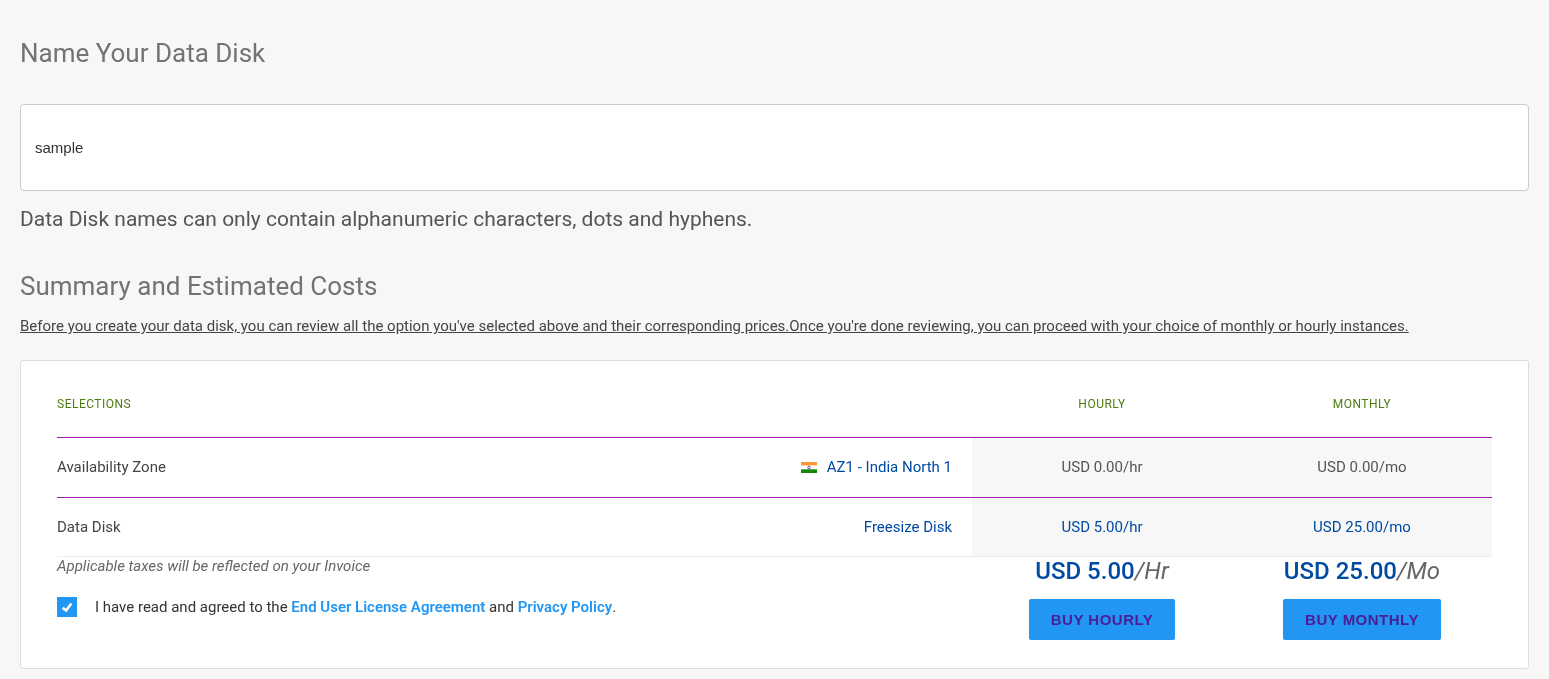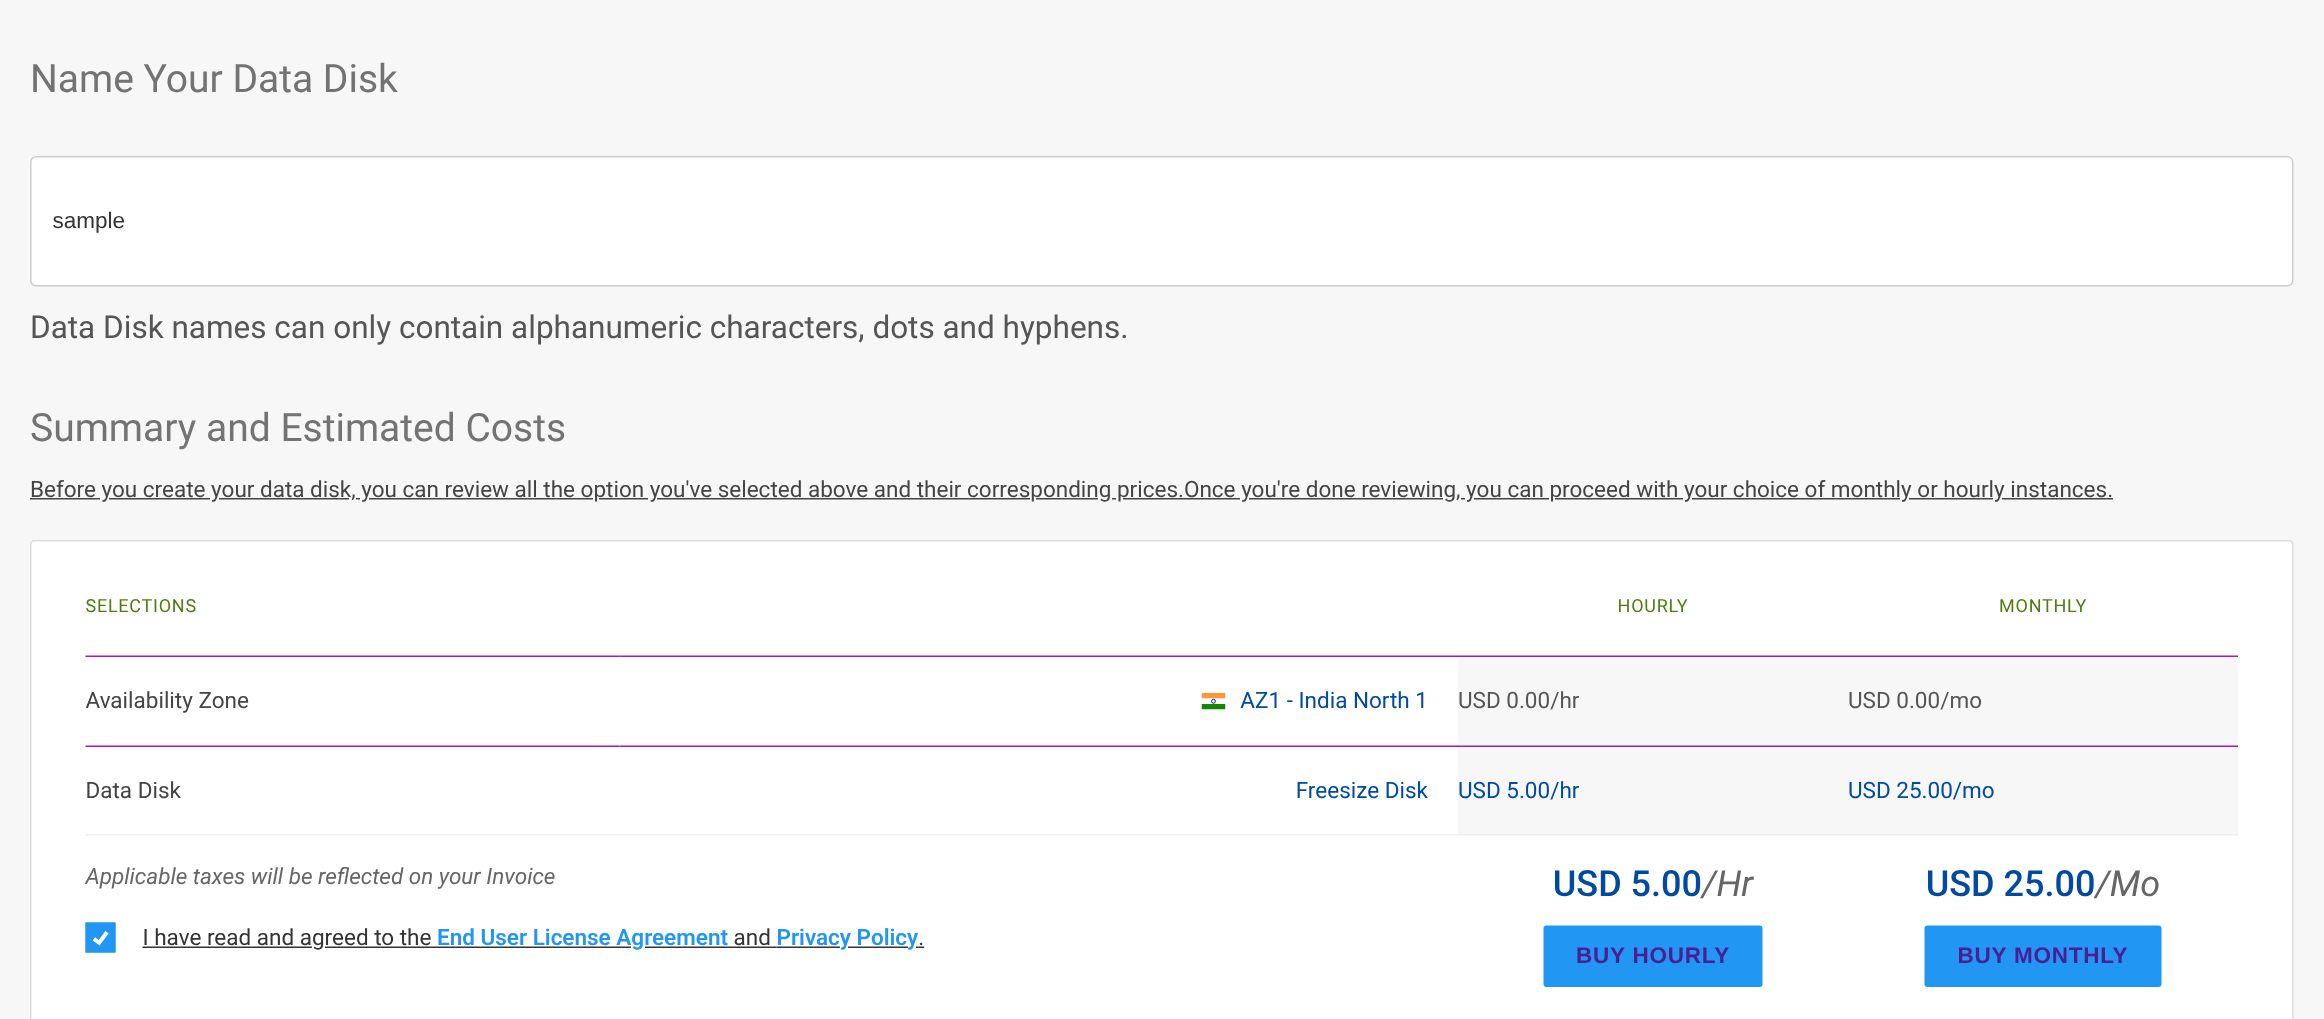--- a/index.html
+++ b/index.html
@@ -78,51 +78,49 @@
   .row td.label-cell {
     color: #444;
   }
   .row td.value-cell {
     text-align: right;
     padding-right: 20px;
     color: #004aa3;
   }
   .row td.hourly-cell,
   .row td.monthly-cell {
-    text-align: left;
+    text-align: center;
     color: #555;
     background: #f7f7f7;
   }
   .row.highlight td.hourly-cell,
   .row.highlight td.monthly-cell {
     color: #004aa3;
   }
   .flag {
     display: inline-block;
     vertical-align: middle;
     margin-right: 6px;
   }
   .footer-row td {
     border-top: 1px solid #eee;
-    padding-top: 18px;
     vertical-align: top;
     margin-top: 12px;
   }
   .tax-note {
     font-style: italic;
     color: #666;
     font-size: 15px;
   }
   .agree-row {
     margin-top: 22px;
     display: flex;
     align-items: center;
     font-size: 15px;
     color: #333;
-    text-decoration: underline;
   }
   .checkbox {
     width: 20px;
     height: 20px;
     border: 2px solid #2196f3;
     background: #2196f3;
     display: inline-flex;
     align-items: center;
     justify-content: center;
     margin-right: 18px;

